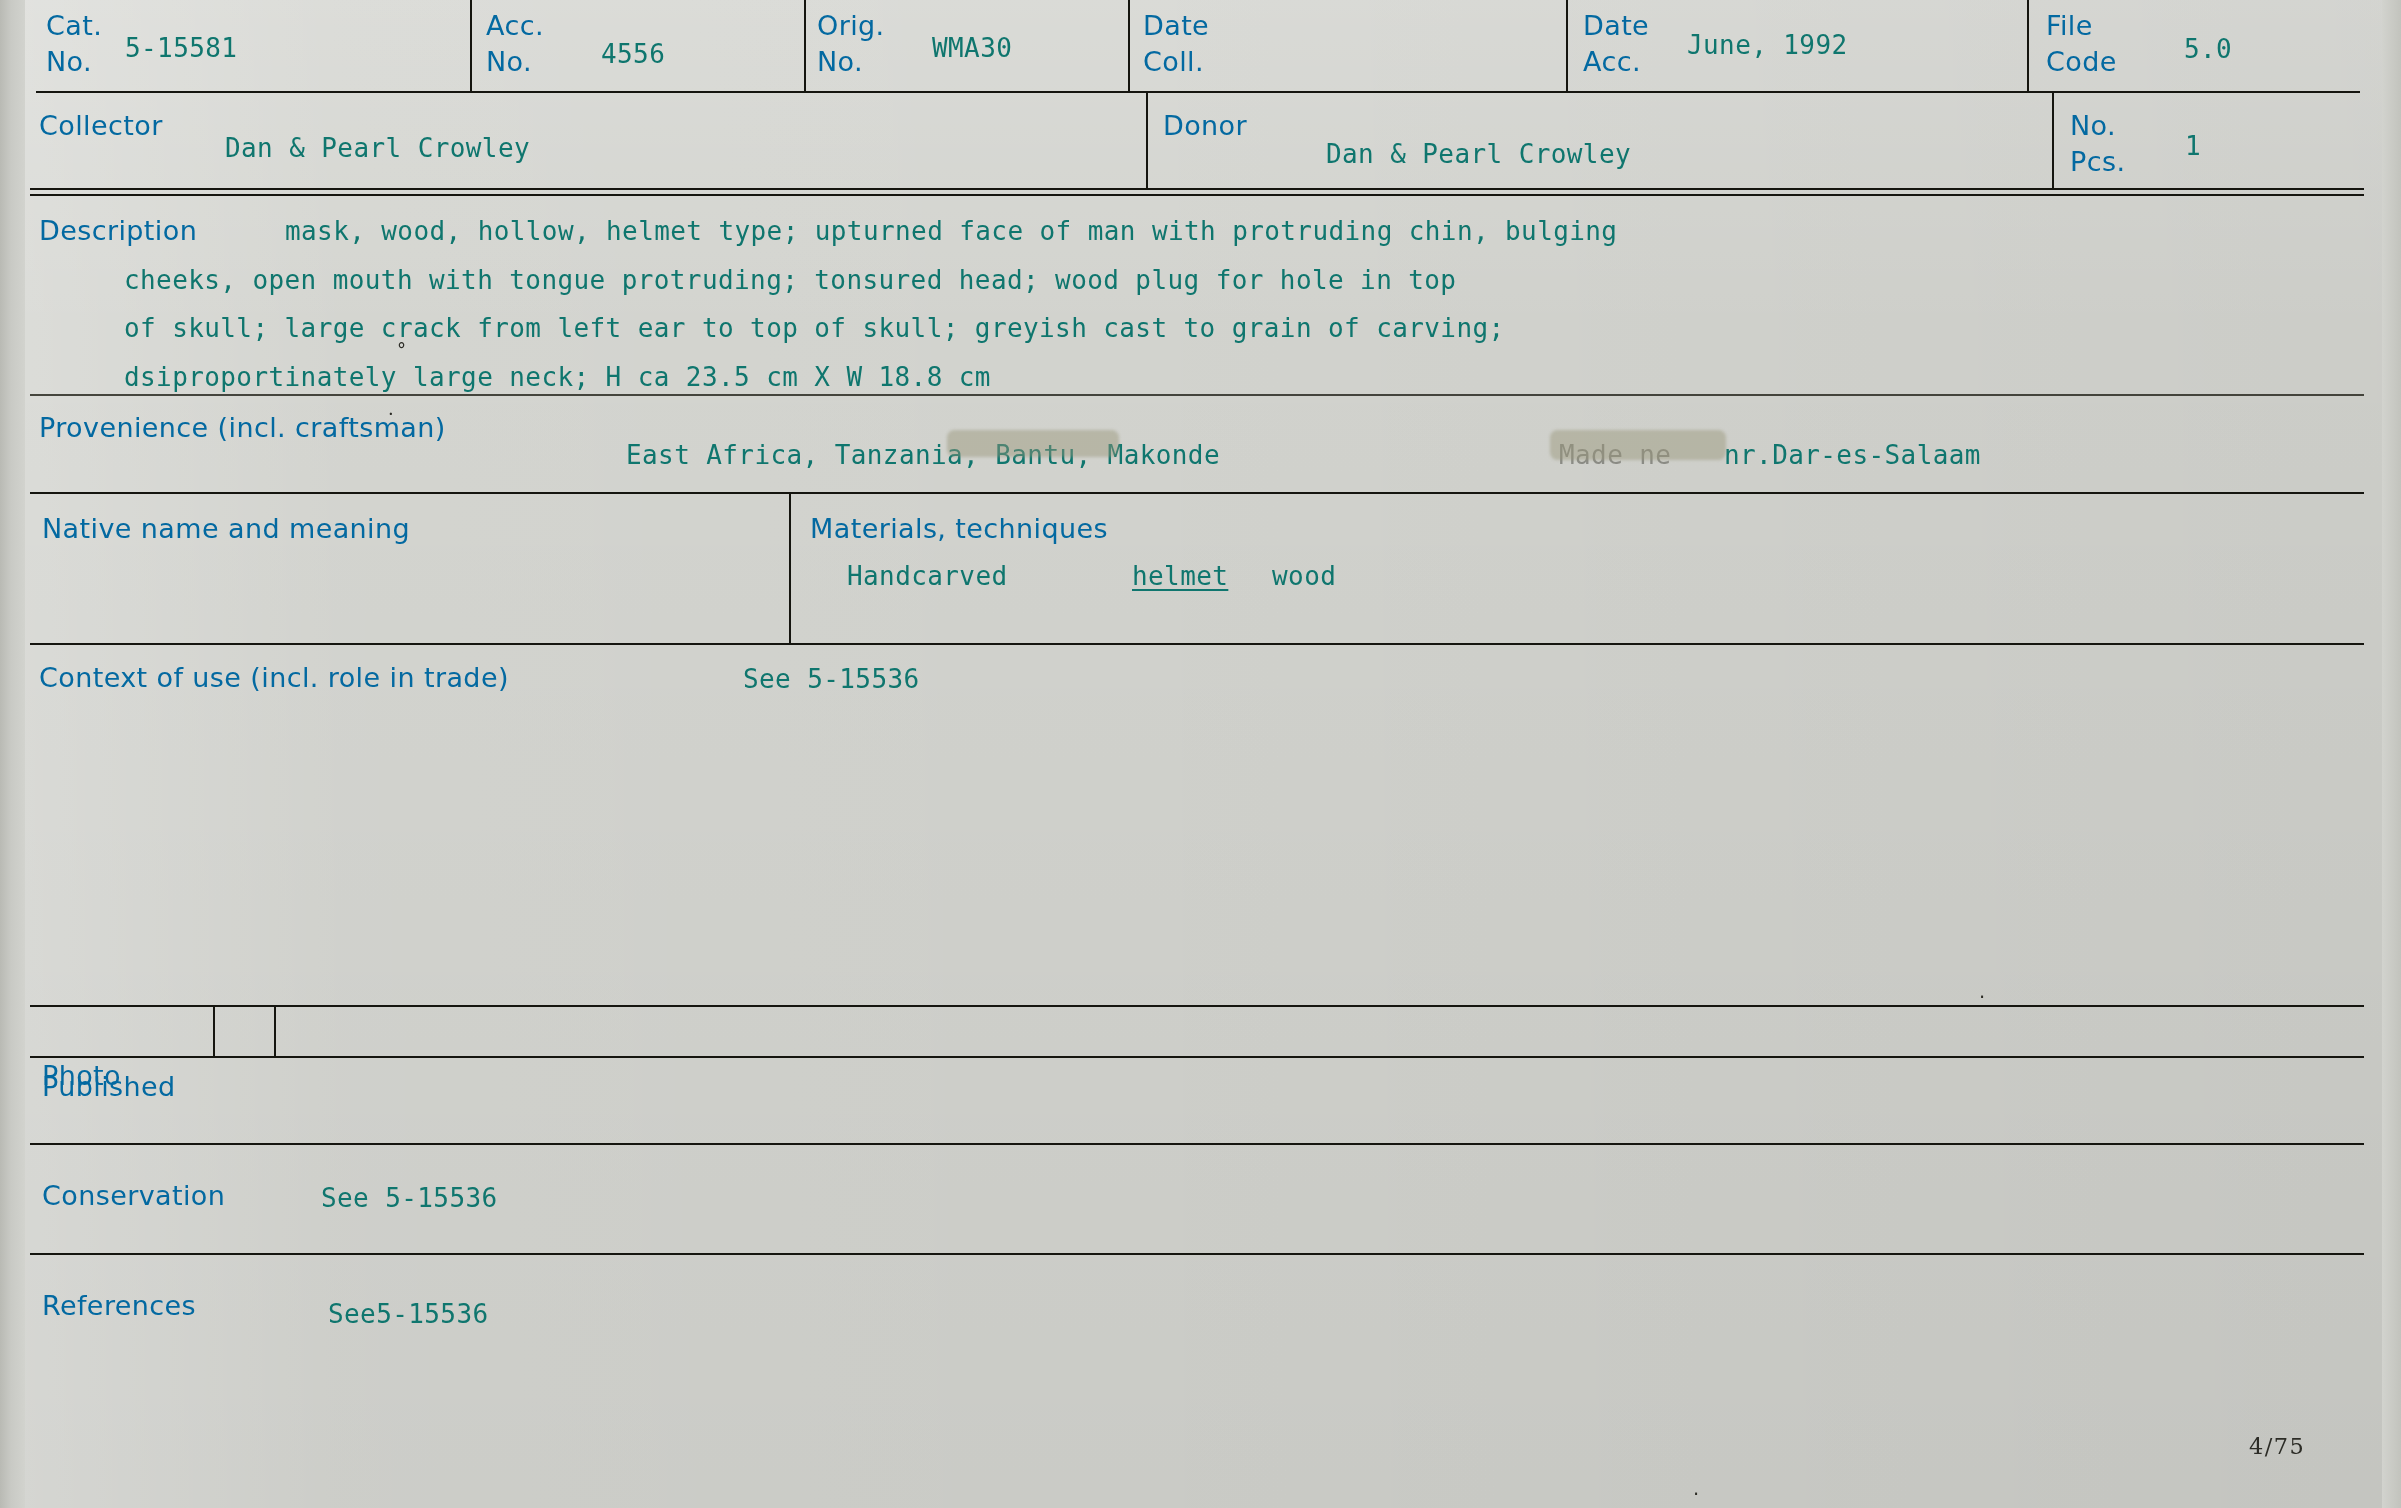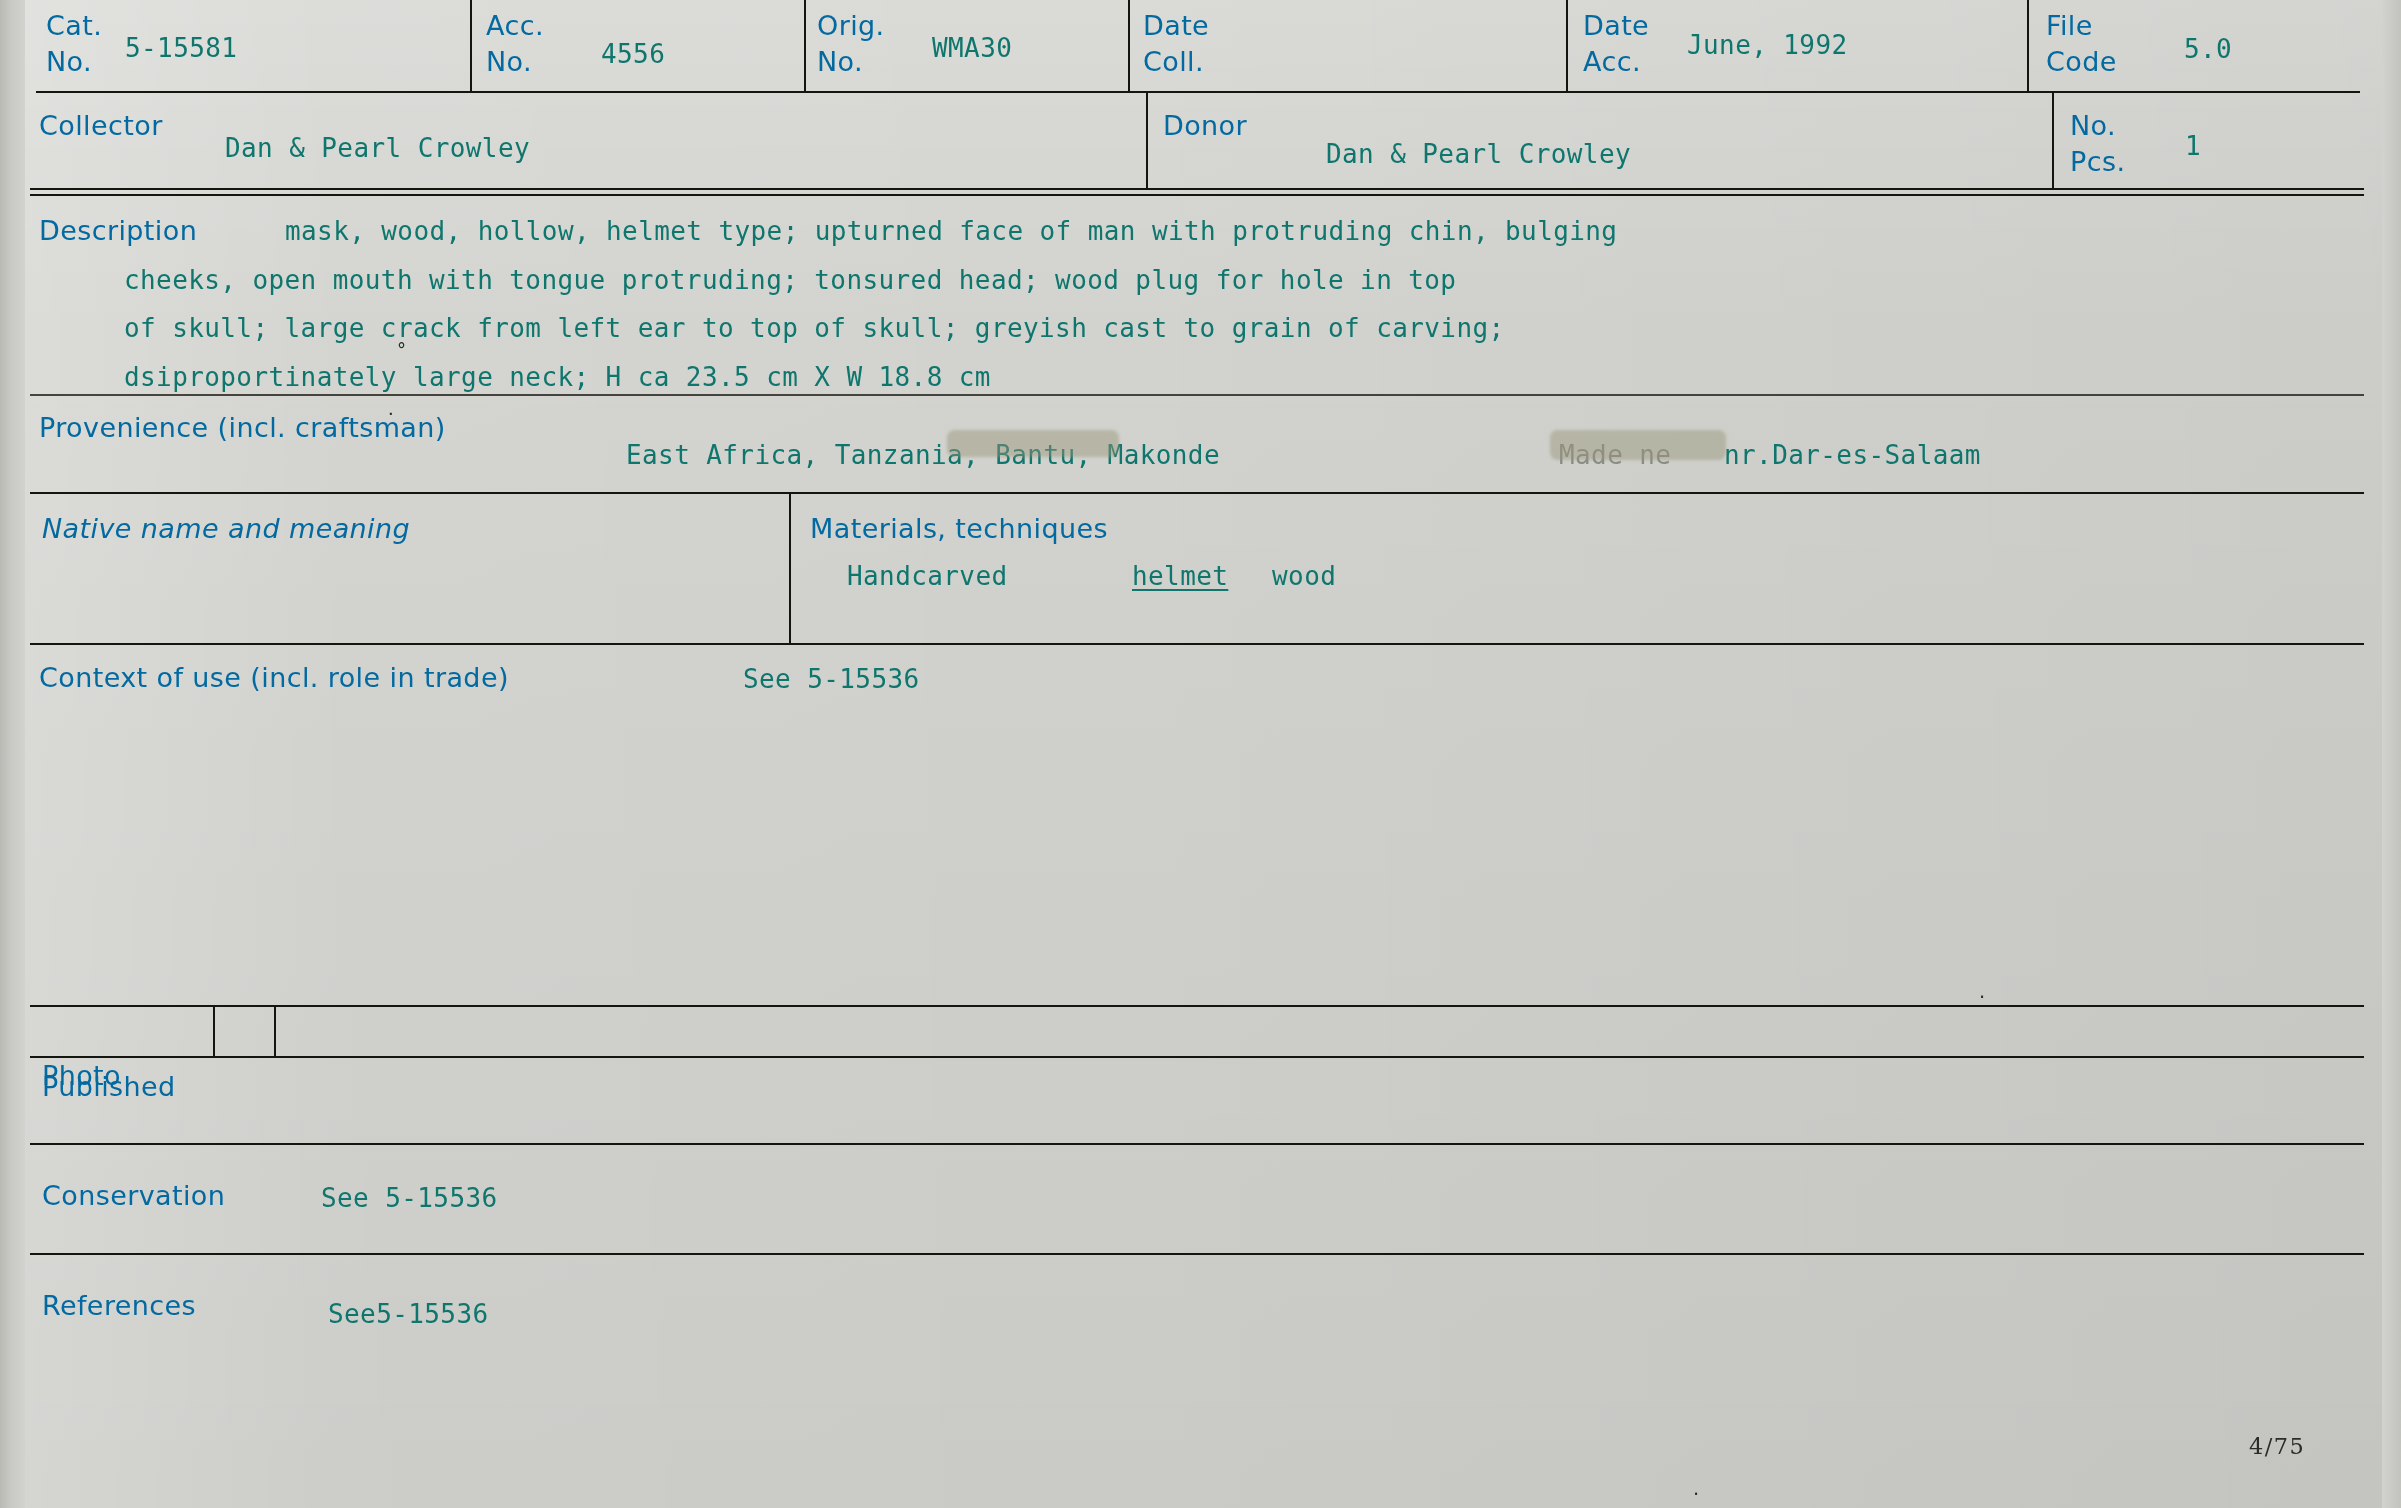--- a/index.html
+++ b/index.html
@@ -172,21 +172,21 @@
   <div class="typed faint" style="left:1559px; top:440px; opacity:0.45;">Made ne</div>
   <div class="typed" style="left:1724px; top:440px;">nr.Dar-es-Salaam</div>
 
   <div class="smudge" style="left:947px; top:430px; width:172px; height:27px;"></div>
   <div class="smudge" style="left:1550px; top:430px; width:176px; height:30px;"></div>
 
   <div class="hline" style="left:30px; top:492px; width:2334px;"></div>
 
   <div class="vline" style="left:789px; top:494px; height:149px;"></div>
 
-  <div class="lbl" style="left:42px; top:513px;font-style:italic;">Native name and meaning</div>
+  <div class="lbl" style="left:42px; top:513px;">Native name and meaning</div>
   <div class="typed" style="left:813px; top:561px;"></div>
 
   <div class="lbl" style="left:810px; top:513px;">Materials, techniques</div>
   <div class="typed" style="left:847px; top:561px;">Handcarved </div>
   <div class="typed ul" style="left:1132px; top:561px;">helmet</div>
   <div class="typed" style="left:1256px; top:561px;text-align:center;"> wood</div>
 
   <div class="hline" style="left:30px; top:643px; width:2334px;"></div>
 
   <div class="lbl" style="left:39px; top:662px;">Context of use (incl. role in trade)</div>

